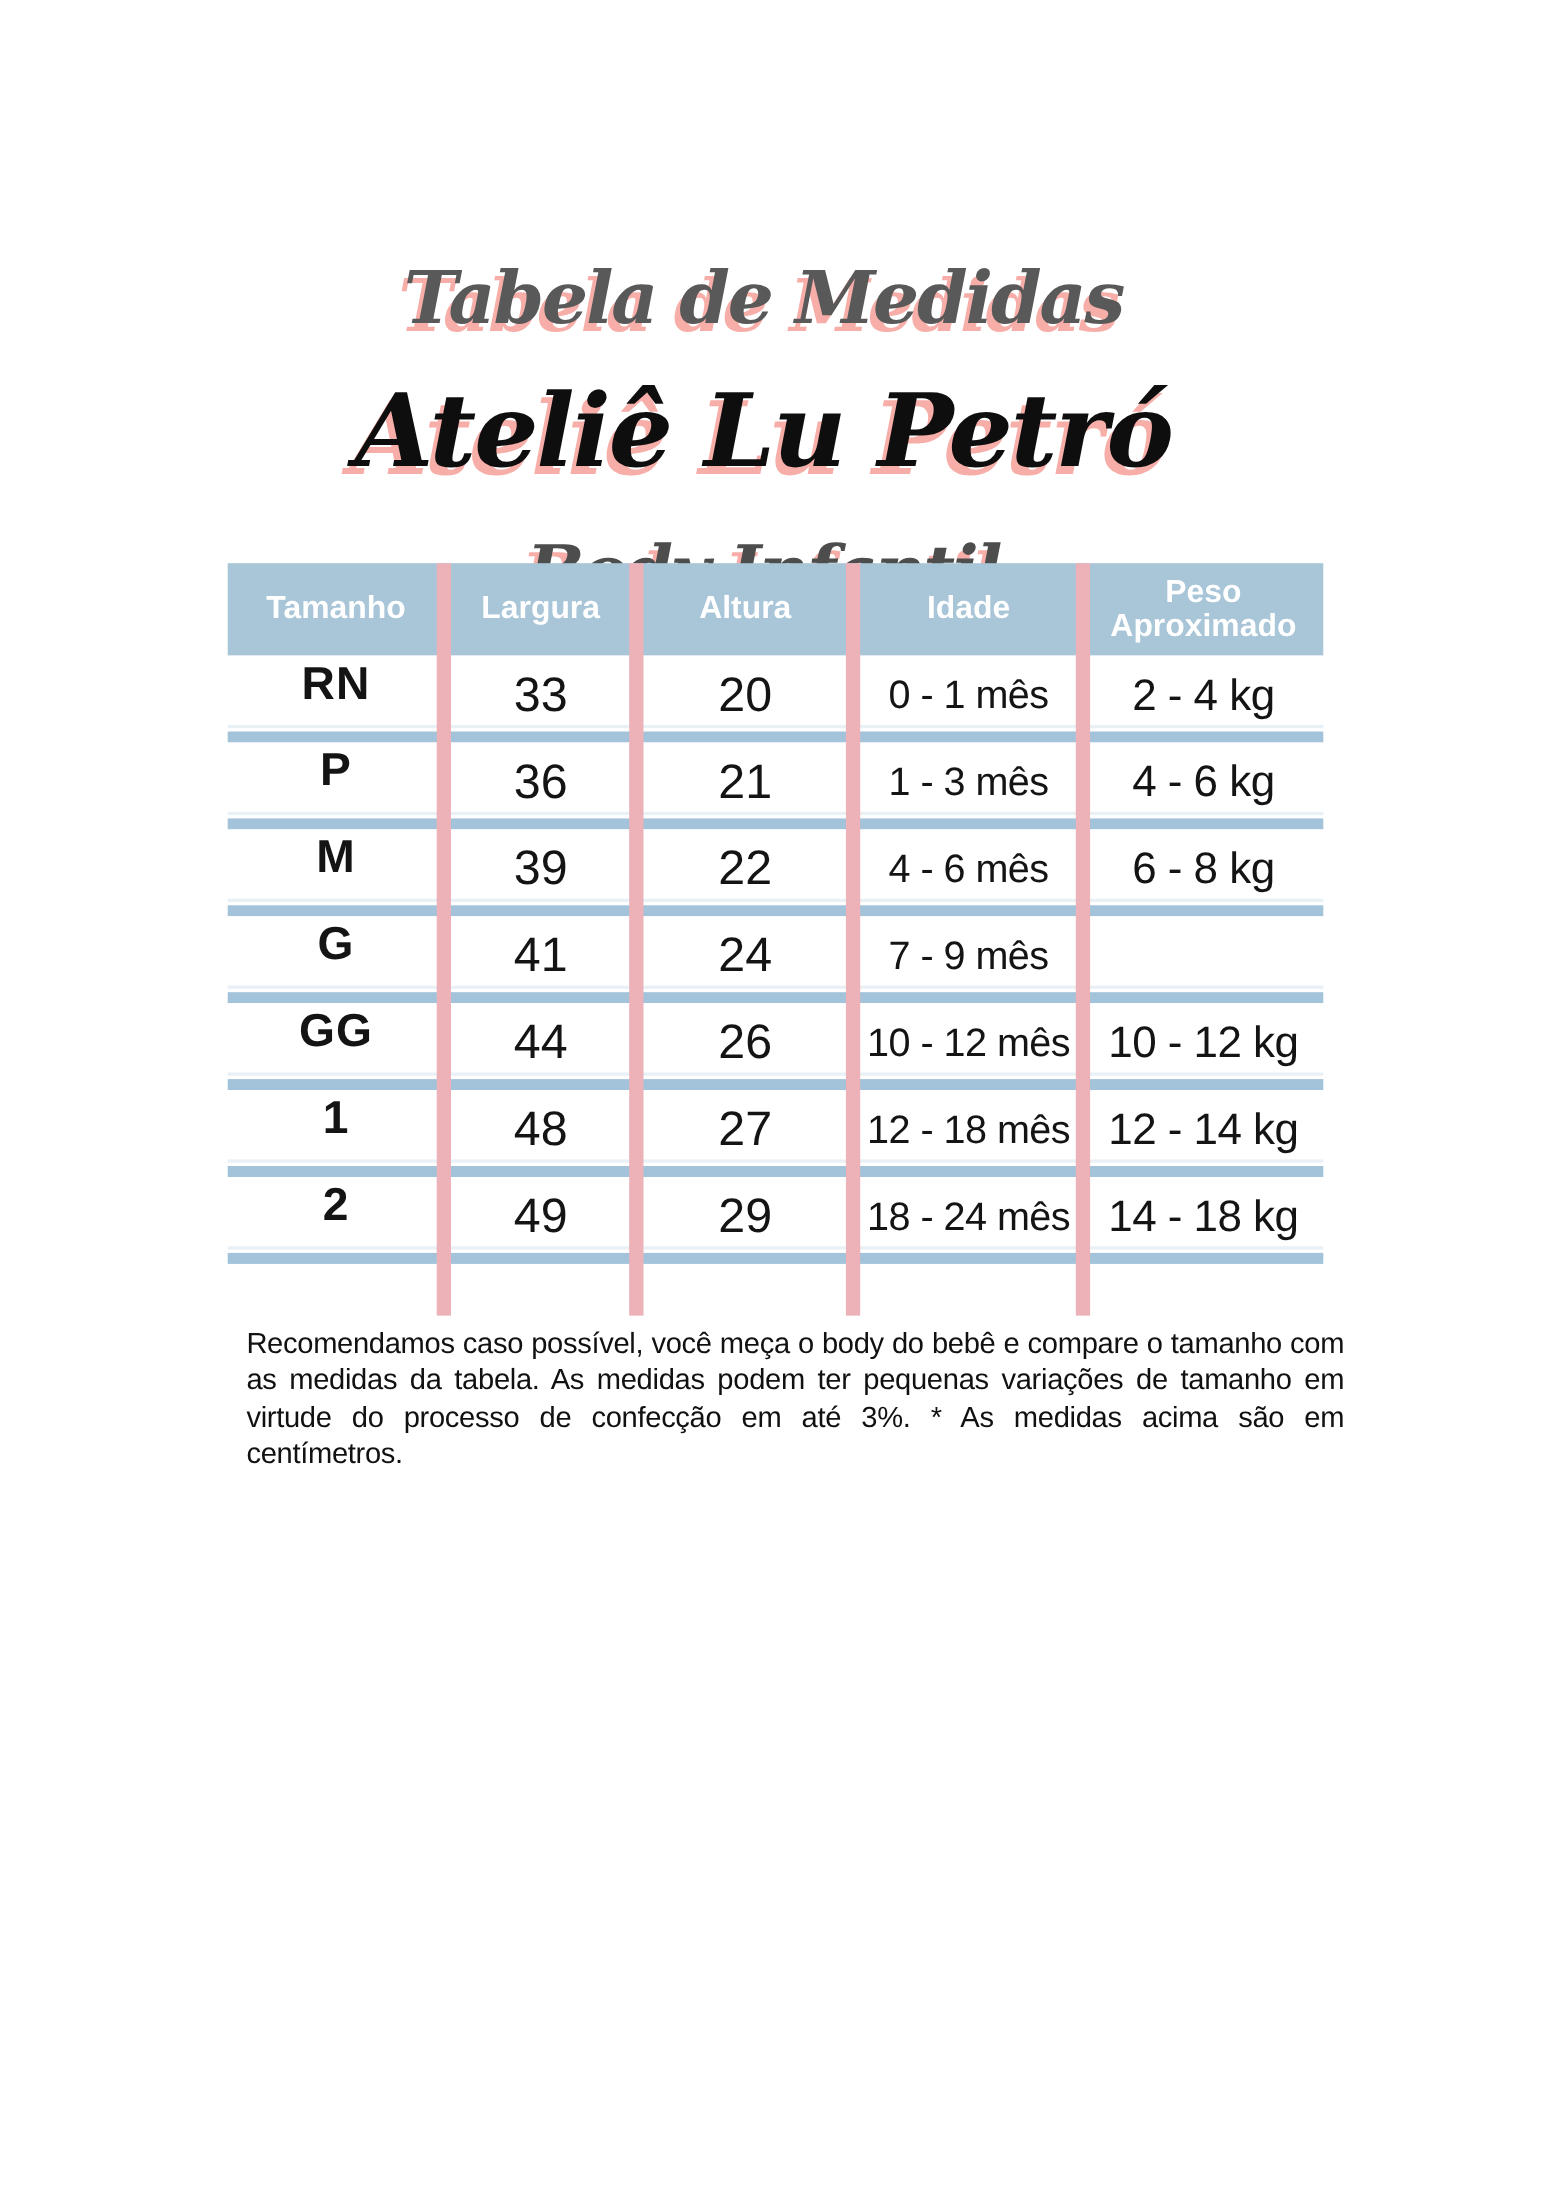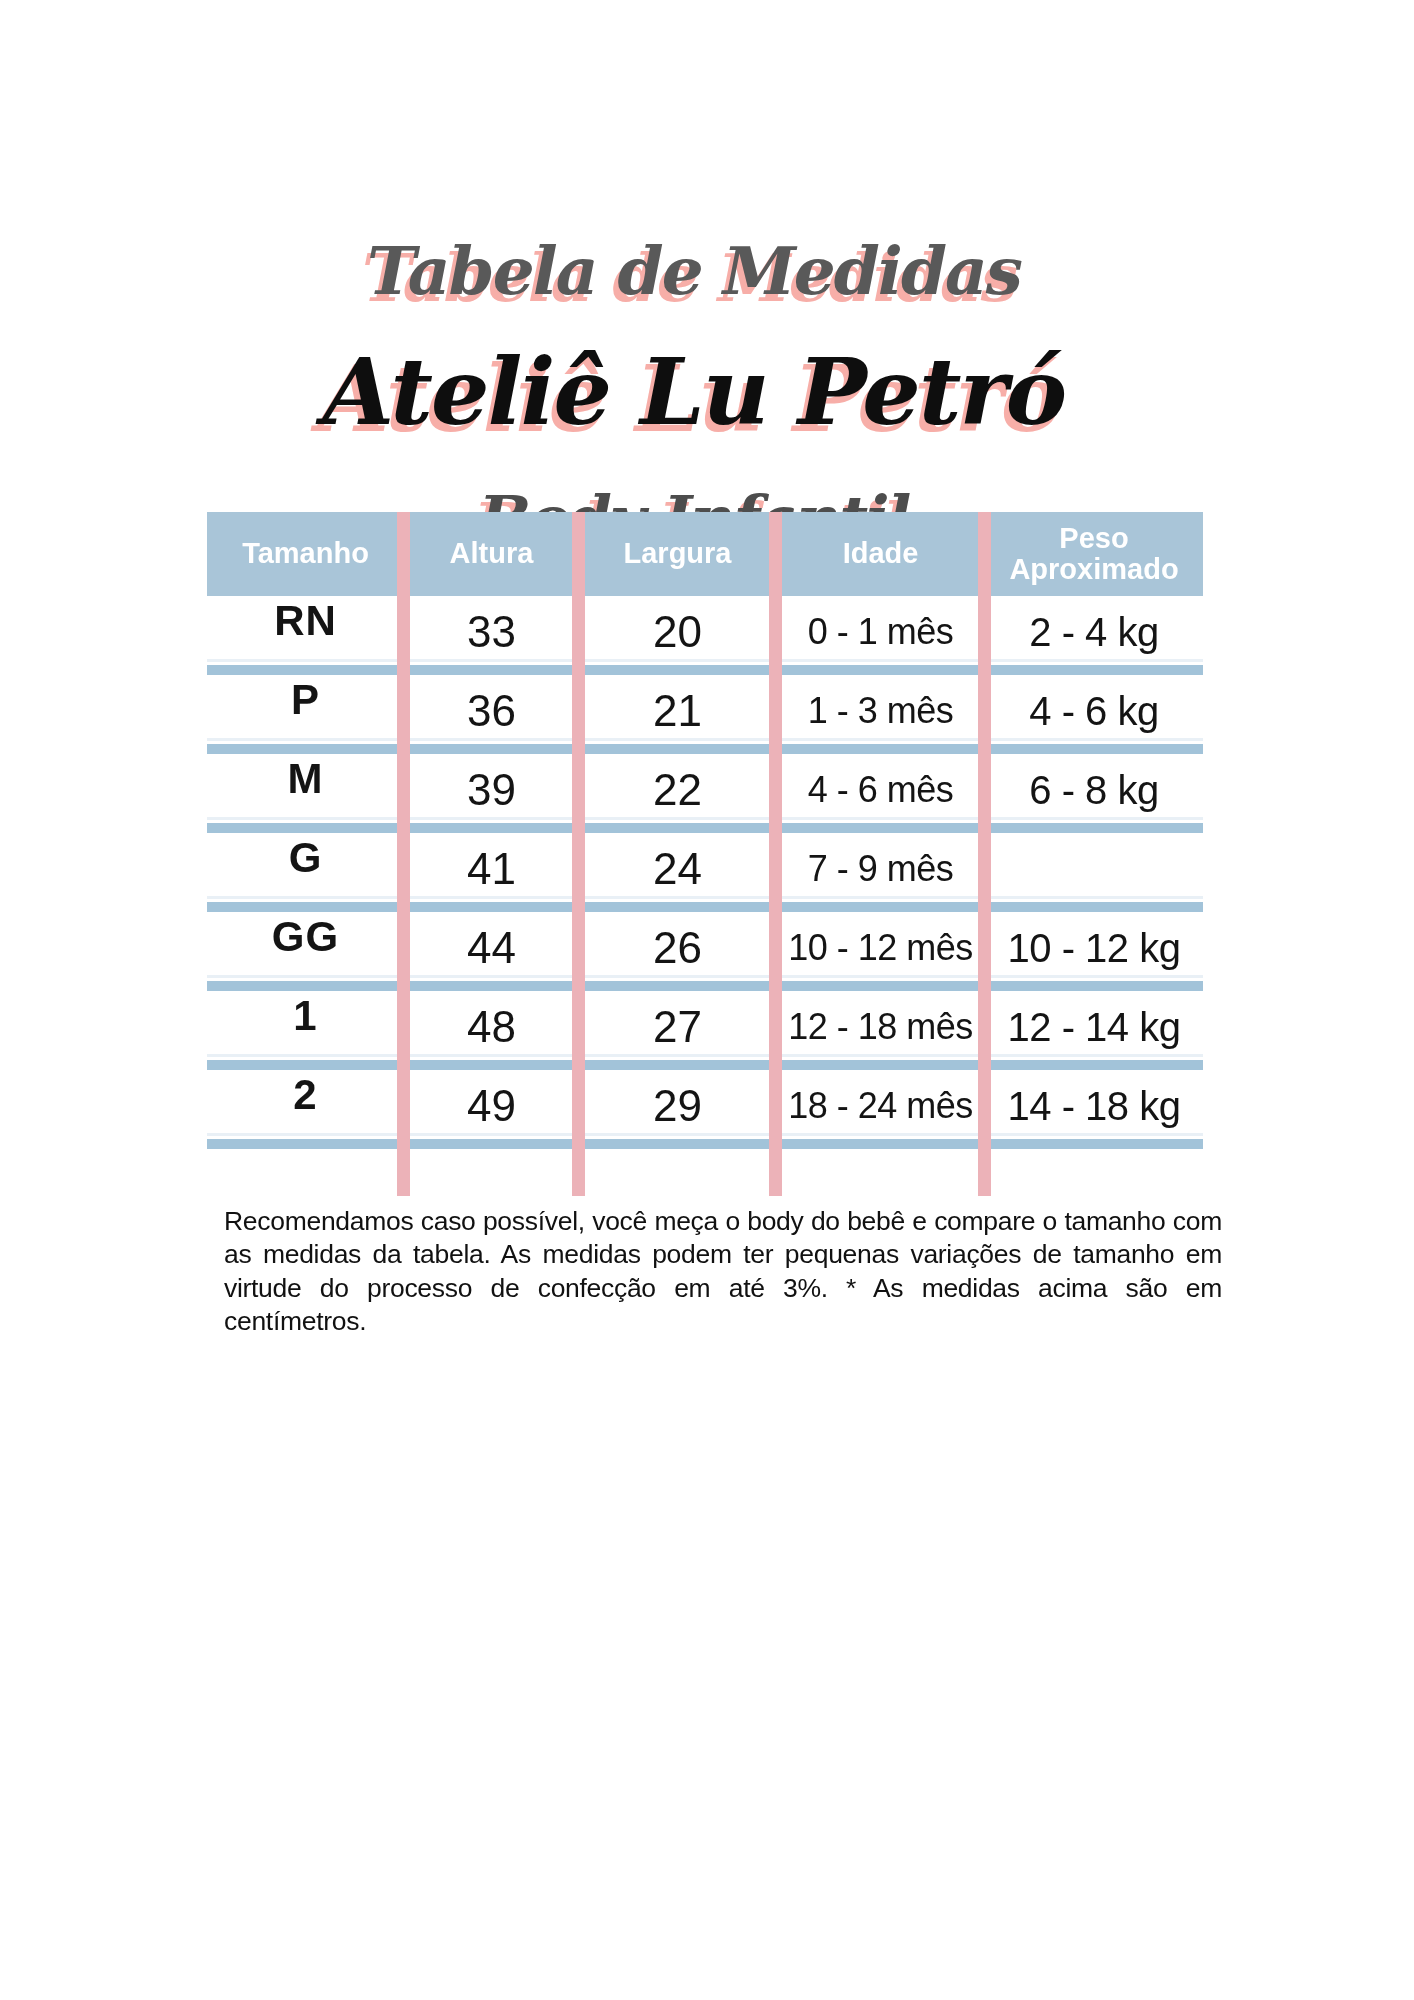--- a/index.html
+++ b/index.html
@@ -94,22 +94,22 @@
 <body>
 
 <div class="title-line title-main">Tabela de Medidas</div>
 <div class="title-line title-brand">Ateliê Lu Petró</div>
 <div class="title-line title-sub">Body Infantil</div>
 
 <div class="size-table">
 
   <div class="grid-row thead">
     <div class="hc">Tamanho</div>
+    <div class="hc">Largura</div>
     <div class="hc">Altura</div>
-    <div class="hc">Largura</div>
     <div class="hc">Idade</div>
     <div class="hc">Peso Aproximado</div>
   </div>
 
   <div class="grid-row trow">
     <div class="cell cell-size">RN</div>
     <div class="cell cell-num">33</div>
     <div class="cell cell-num">20</div>
     <div class="cell cell-idade">0 - 1 mês</div>
     <div class="cell cell-peso">2 - 4 kg</div>

